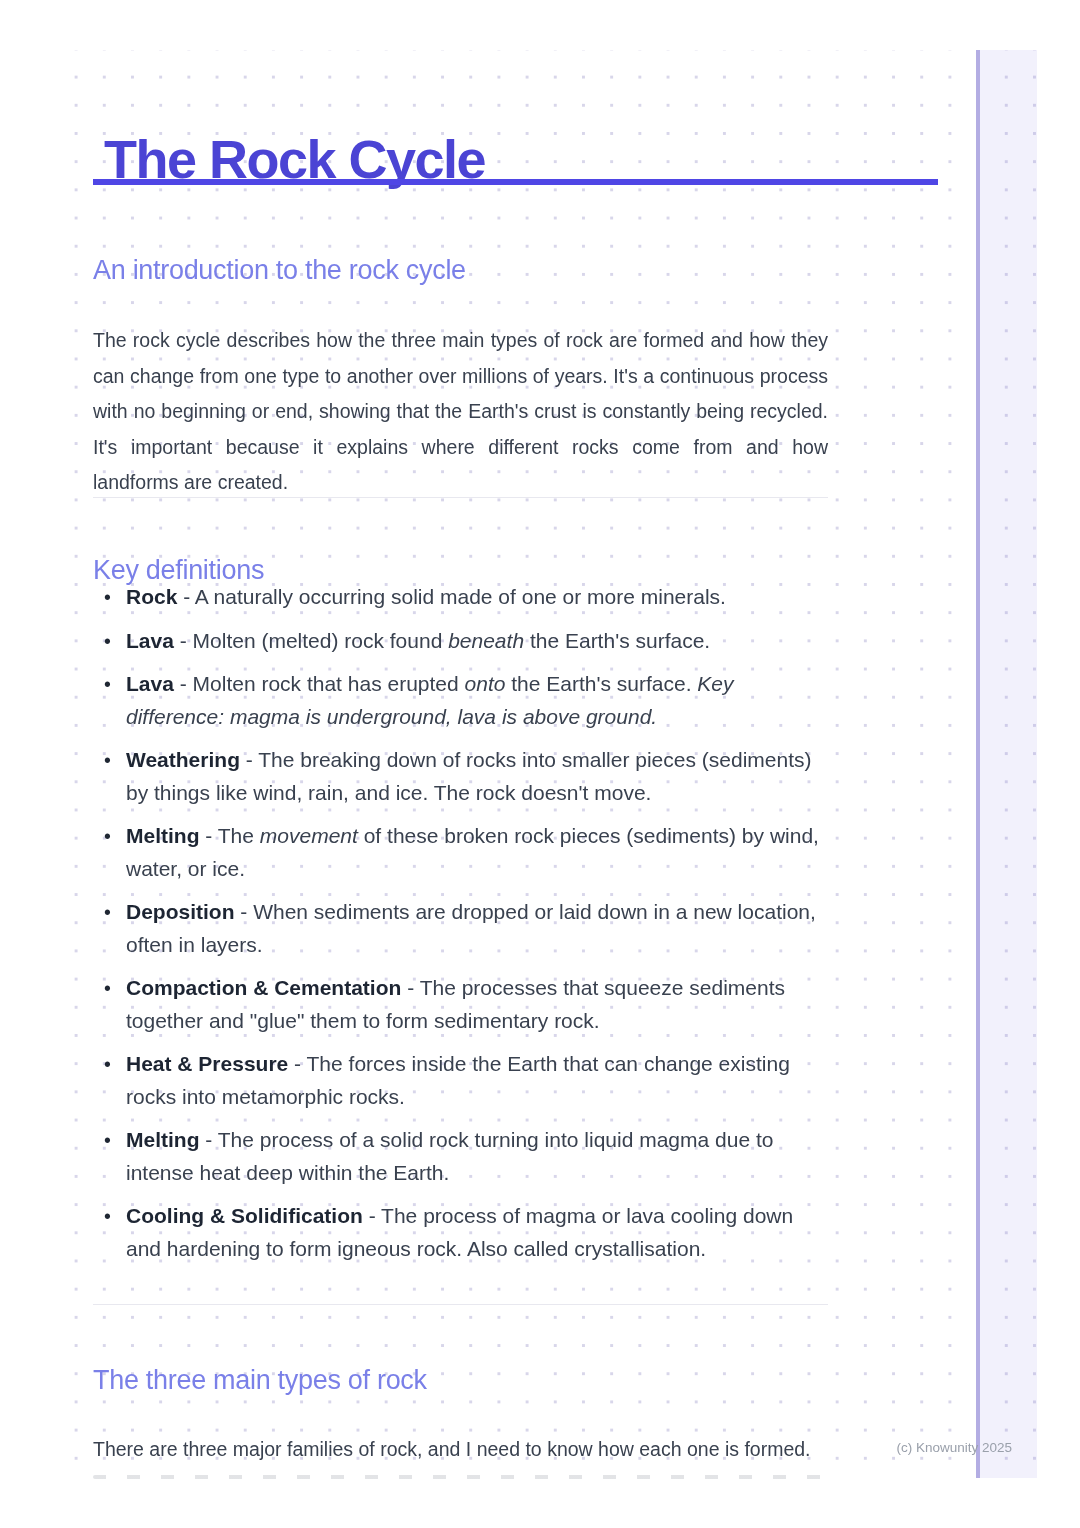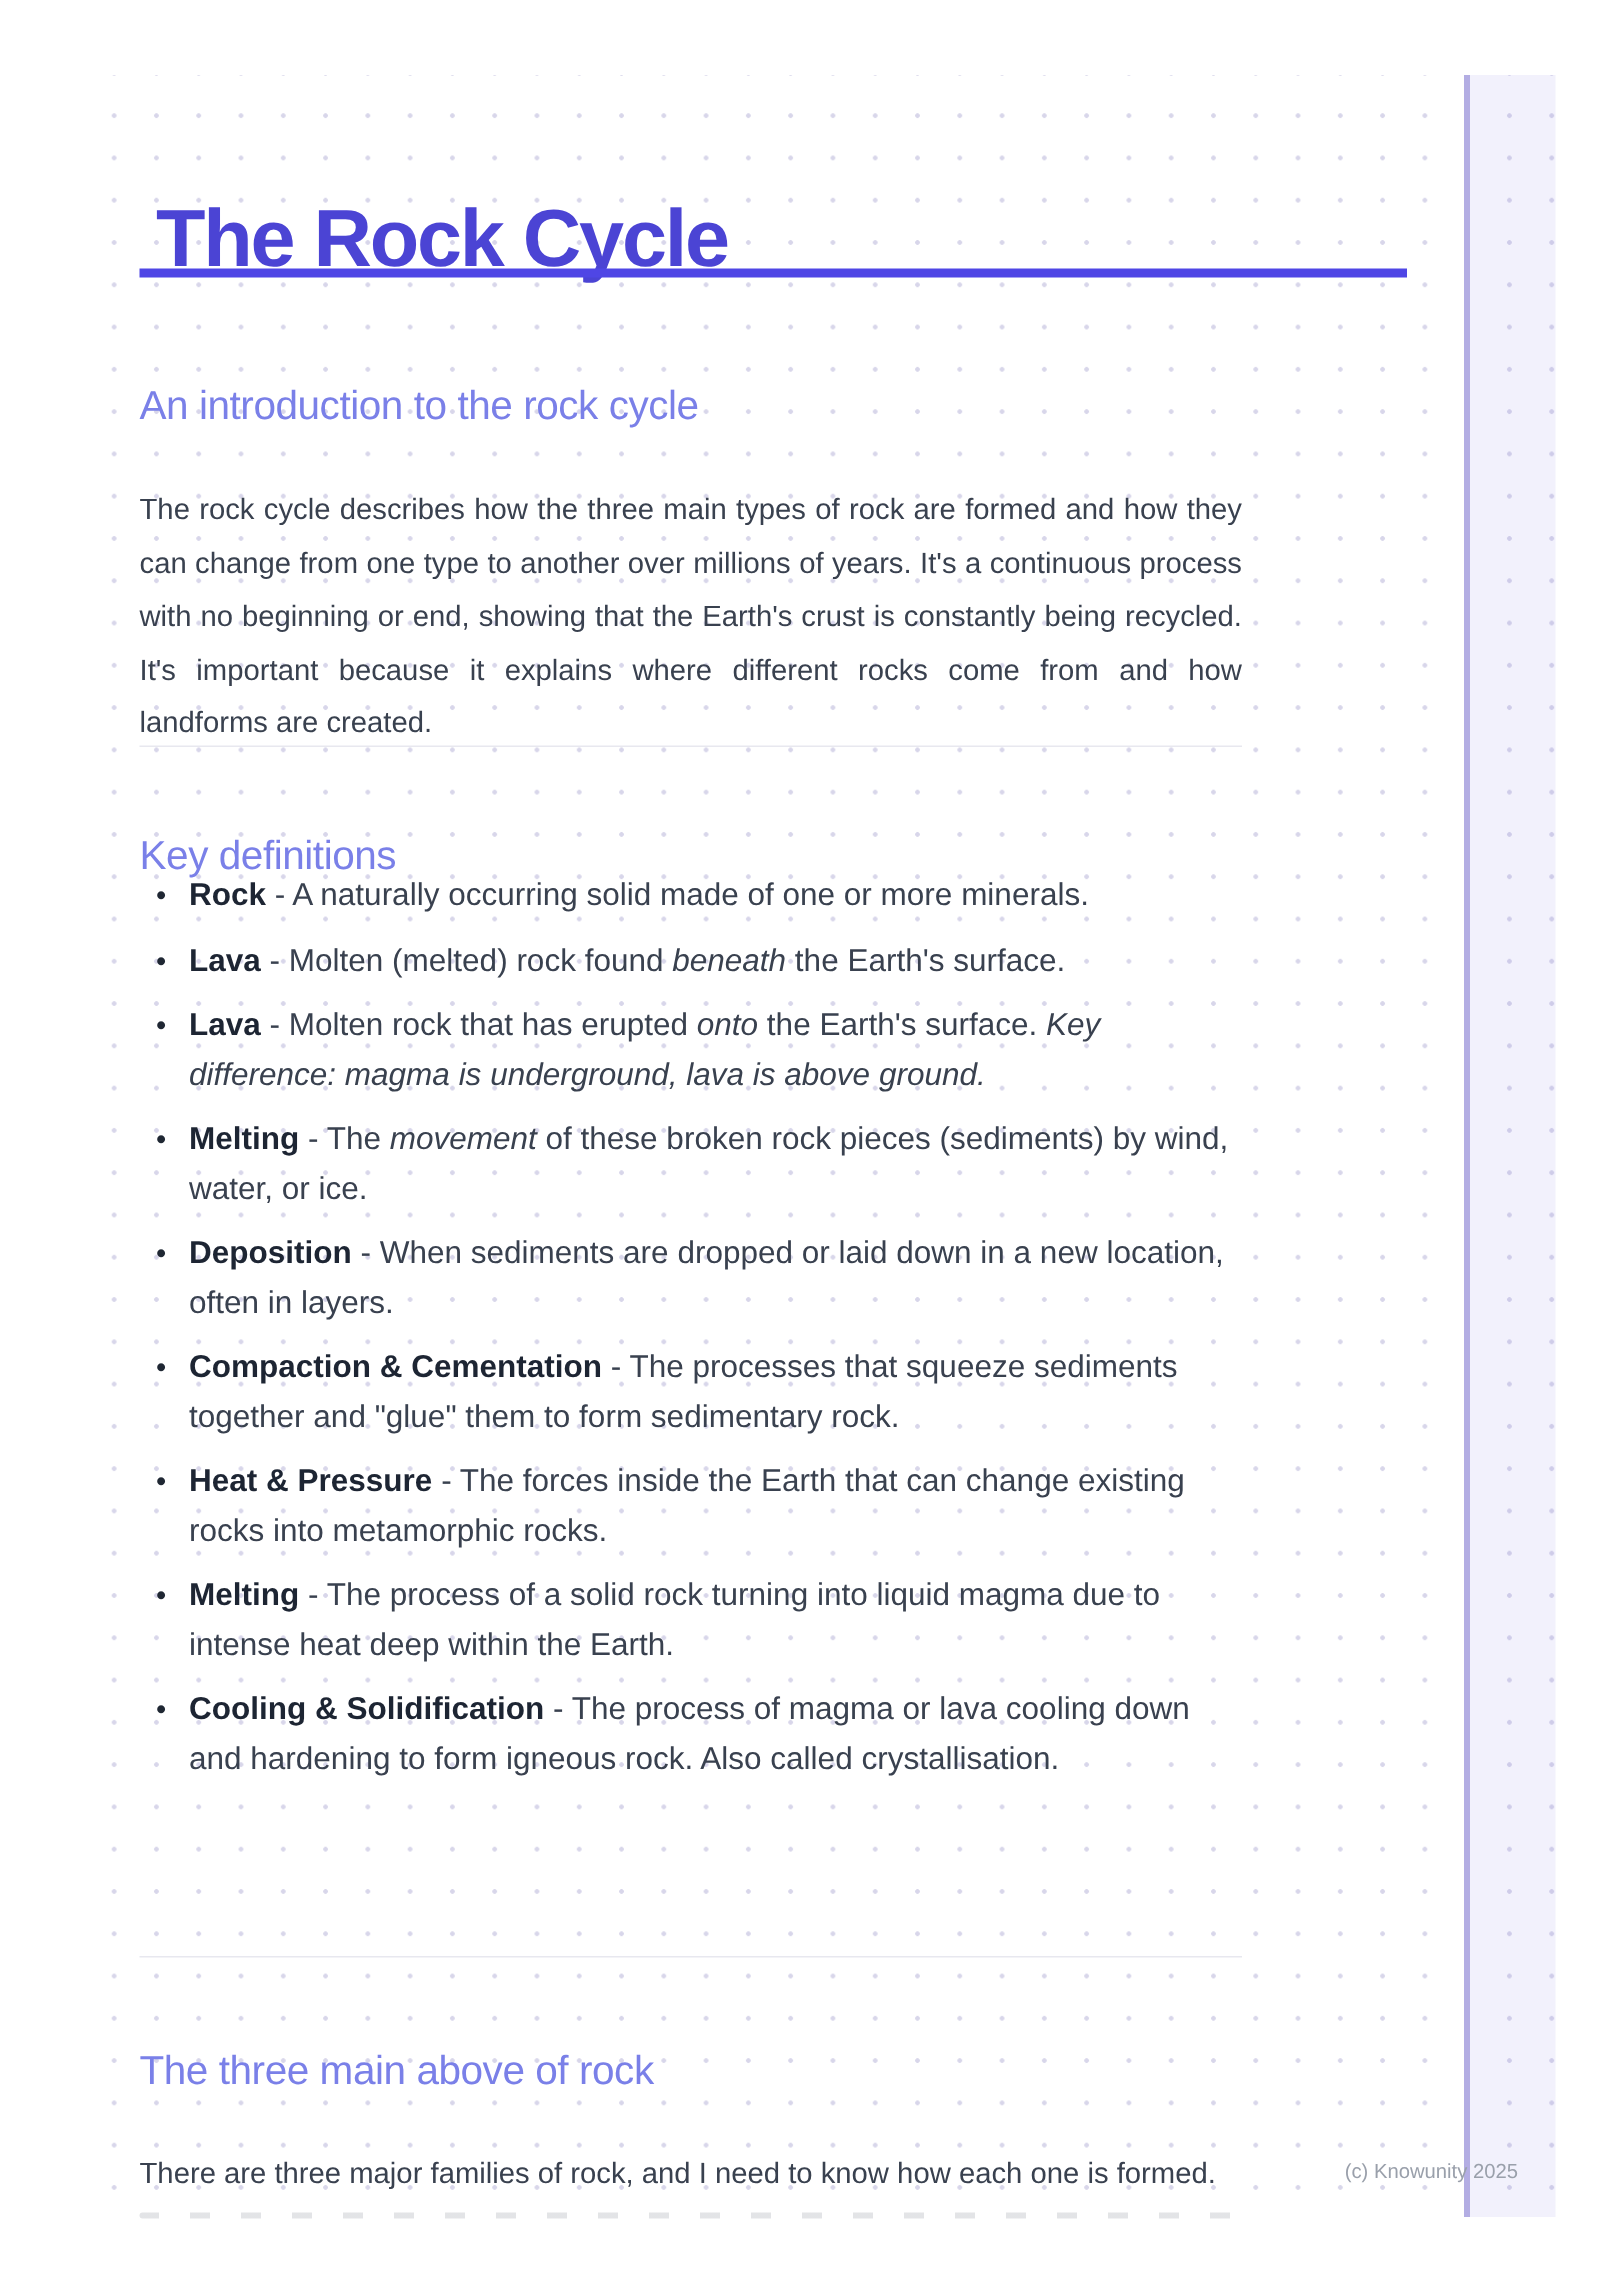--- a/index.html
+++ b/index.html
@@ -115,27 +115,28 @@
 <h2 class="h2 h2-intro">An introduction to the rock cycle</h2>
 <p class="para para-intro">The rock cycle describes how the three main types of rock are formed and how they can change from one type to another over millions of years. It's a continuous process with no beginning or end, showing that the Earth's crust is constantly being recycled. It's important because it explains where different rocks come from and how landforms are created.</p>
 
 <div class="divider divider-1"></div>
 
 <h2 class="h2 h2-defs">Key definitions</h2>
 <ul class="defs">
     <li><span class="term">Rock</span><span> - A naturally occurring solid made of one or more minerals.</span></li>
     <li><span class="term">Lava</span><span> - Molten (melted) rock found </span><span class="it">beneath</span><span> the Earth's surface.</span></li>
     <li><span class="term">Lava</span><span> - Molten rock that has erupted </span><span class="it">onto</span><span> the Earth's surface. </span><span class="it">Key difference: magma is underground, lava is above ground.</span></li>
+    <li><span class="term">Weathering</span><span> - The breaking down of rocks into smaller pieces (sediments) by things like wind, rain, and ice. The rock doesn't move.</span></li>
     <li><span class="term">Melting</span><span> - The </span><span class="it">movement</span><span> of these broken rock pieces (sediments) by wind, water, or ice.</span></li>
     <li><span class="term">Deposition</span><span> - When sediments are dropped or laid down in a new location, often in layers.</span></li>
     <li><span class="term">Compaction &amp; Cementation</span><span> - The processes that squeeze sediments together and "glue" them to form sedimentary rock.</span></li>
     <li><span class="term">Heat &amp; Pressure</span><span> - The forces inside the Earth that can change existing rocks into metamorphic rocks.</span></li>
     <li><span class="term">Melting</span><span> - The process of a solid rock turning into liquid magma due to intense heat deep within the Earth.</span></li>
     <li><span class="term">Cooling &amp; Solidification</span><span> - The process of magma or lava cooling down and hardening to form igneous rock. Also called crystallisation.</span></li>
   </ul>
 
 <div class="divider divider-2"></div>
 
-<h2 class="h2 h2-types">The three main above of rock</h2>
+<h2 class="h2 h2-types">The three main types of rock</h2>
 <p class="para para-types">There are three major families of rock, and I need to know how each one is formed.</p>
 
 <div class="cutoff-text-line"></div>
 <div class="watermark">(c) Knowunity 2025</div>
 
 </body></html>

